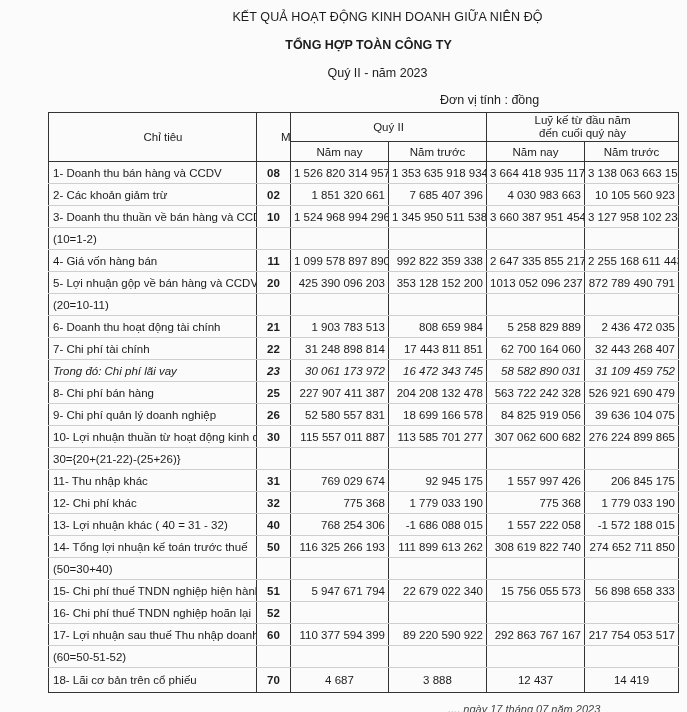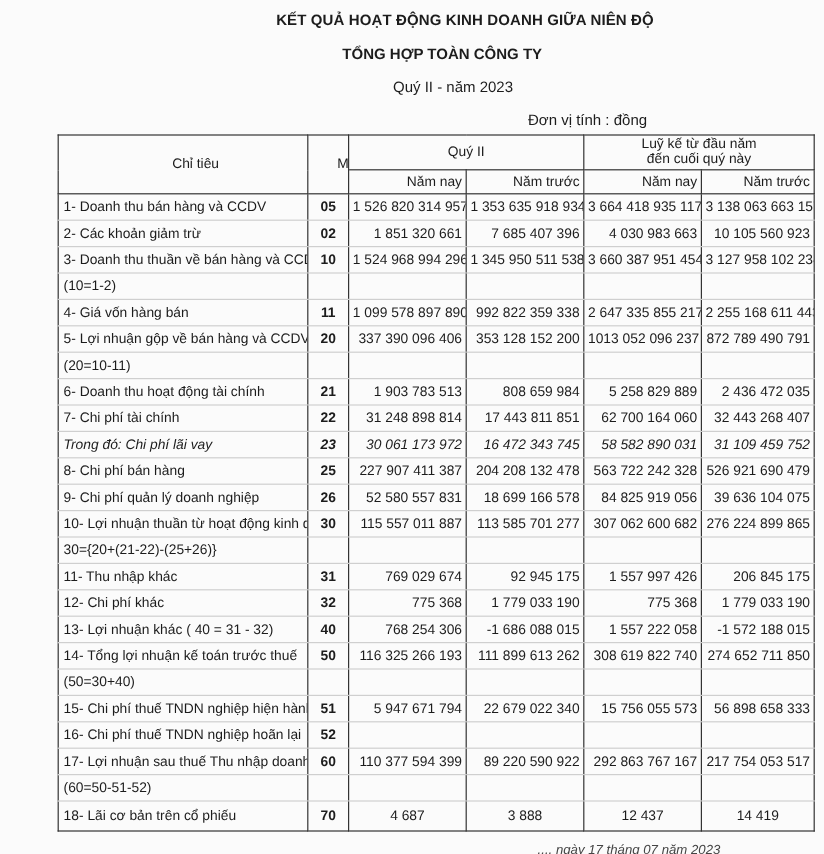--- a/index.html
+++ b/index.html
@@ -5,21 +5,21 @@
   html, body { margin: 0; padding: 0; }
   body {
     width: 687px; height: 712px; overflow: hidden;
     background: #fbfbfb;
     font-family: "Liberation Sans", sans-serif;
     color: #1c1c1c;
     position: relative;
   }
   .title1 {
     position: absolute; top: 10px; left: 0; width: 687px;
-    text-align: center; font-weight: bold; font-size: 12.5px; letter-spacing: 0.1px;
+    text-align: center; font-weight: normal; font-size: 12.5px; letter-spacing: 0.1px;
     padding-left: 88px; box-sizing: border-box;
   }
   .title2 {
     position: absolute; top: 38px; left: 0; width: 687px;
     text-align: center; font-weight: bold; font-size: 12.5px;
     padding-left: 50px; box-sizing: border-box;
   }
   .title3 {
     position: absolute; top: 66px; left: 0; width: 687px;
     text-align: center; font-size: 12.5px;
@@ -41,21 +41,21 @@
     border-top: 1px solid #cfcfcf;
     border-bottom: 1px solid #cfcfcf;
     padding: 0 3px;
     height: 21px;
     white-space: nowrap;
     overflow: hidden;
     font-weight: normal;
   }
   thead th { border: 1.3px solid #333; text-align: center; }
   thead tr.h1 th { height: 28px; }
-  thead tr.h2 th { height: 19px; text-align: right; }
+  thead tr.h2 th { height: 19px; }
   th.label-head { vertical-align: middle; padding-left: 24px; }
   td.label { text-align: left; padding-left: 4px; }
   td.code { text-align: center; font-weight: bold; }
   td.num { text-align: right; padding-right: 3px; }
   td.num.center { text-align: center; }
   tr.italic td.label, tr.italic td.num, tr.italic td.code { font-style: italic; }
   tbody tr:last-child td { border-bottom: 1.5px solid #333; height: 24px; }
   .footer {
     position: absolute; top: 703px; left: 448px; font-size: 11px; font-style: italic;
     color: #444;
@@ -91,21 +91,21 @@
     <tr class="h2">
       <th>Năm nay</th>
       <th>Năm trước</th>
       <th>Năm nay</th>
       <th>Năm trước</th>
     </tr>
   </thead>
   <tbody id="tbody">
       <tr>
         <td class="label">1- Doanh thu bán hàng và CCDV</td>
-        <td class="code">05</td>
+        <td class="code">08</td>
         <td class="num">1 526 820 314 957</td>
         <td class="num">1 353 635 918 934</td>
         <td class="num">3 664 418 935 117</td>
         <td class="num">3 138 063 663 157</td>
       </tr>
       <tr>
         <td class="label">2- Các khoản giảm trừ</td>
         <td class="code">02</td>
         <td class="num">1 851 320 661</td>
         <td class="num">7 685 407 396</td>
@@ -132,21 +132,21 @@
         <td class="label">4- Giá vốn hàng bán</td>
         <td class="code">11</td>
         <td class="num">1 099 578 897 890</td>
         <td class="num">992 822 359 338</td>
         <td class="num">2 647 335 855 217</td>
         <td class="num">2 255 168 611 443</td>
       </tr>
       <tr>
         <td class="label">5- Lợi nhuận gộp về bán hàng và CCDV</td>
         <td class="code">20</td>
-        <td class="num">337 390 096 406</td>
+        <td class="num">425 390 096 203</td>
         <td class="num">353 128 152 200</td>
         <td class="num">1013 052 096 237</td>
         <td class="num">872 789 490 791</td>
       </tr>
       <tr>
         <td class="label">(20=10-11)</td>
         <td class="code"></td>
         <td class="num"></td>
         <td class="num"></td>
         <td class="num"></td>

